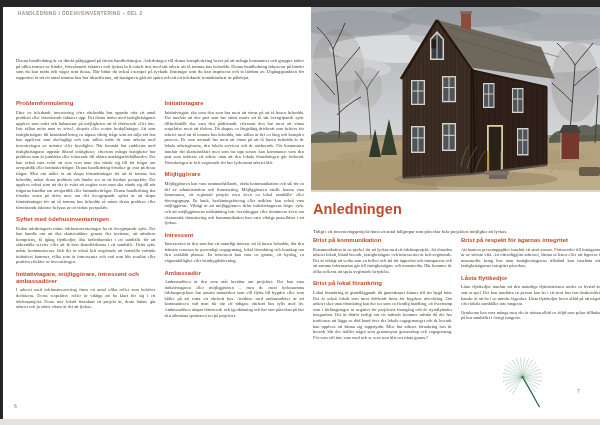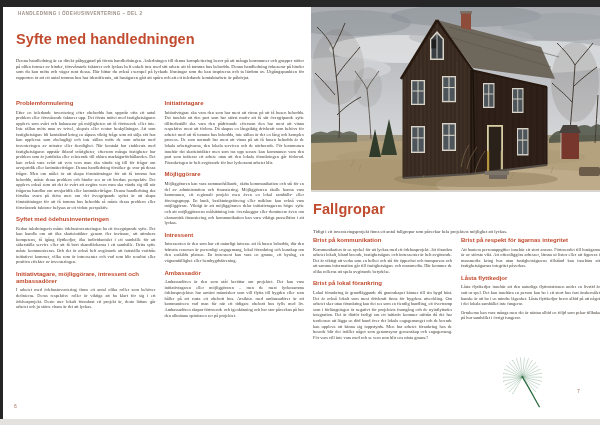--- a/index.html
+++ b/index.html
@@ -37,21 +37,20 @@
 <body>
 
 <div id="spread">
 
   <div class="edge-top"></div>
   <div class="edge-left"></div>
   <div class="edge-bottom"></div>
 
   <div class="kicker">HANDLEDNING I ÖDEHUSINVENTERING – DEL 2</div>
 
-  <h1 class="big" id="title-left">Syfte med handledningen</h1>
   <p class="intro" id="intro-left">Denna handledning är en direkt påbyggnad på första handledningen. Anledningen till denna komplettering beror på att många kommuner och grupper stöter på olika former av hinder, försvårande faktorer och lyckas helt enkelt inte med sitt arbete att få tomma hus bebodda. Denna handledning fokuserar på hinder som du kan möta och vägar runt dessa. Här hittar du också exempel på lyckade lösningar som du kan inspireras och ta lärdom av. Utgångspunkten för rapporten är att ett antal tomma hus har identifierats, att husägaren gått att spåra och att ett inledande kontaktarbete är påbörjat.</p>
 
   <div class="cols" id="cols-left">
     <div class="col">
       <div class="sect">
         <h3 class="sub">Problemformulering</h3>
         <p class="body">Efter en inledande inventering efter obebodda hus uppstår ofta ett antal problem eller försvårande faktorer upp. Det första mötet med fastighetsägaren upplevs som svårt och balanserar på möjligheten att få förtroende eller inte. Inte sällan möts man av tvivel, skepsis eller rentav beskyllningar. Att som fastighetsägare bli kontaktad kring en såpass viktig fråga som att sälja sitt hus kan upplevas som obehagligt och inte sällan möts de som arbetar med inventeringen av misstro eller fientlighet. När kontakt har etablerats med fastighetsägaren uppstår ibland svårigheter, eftersom många fastigheter har problem som är juridiska eller relaterade till oklara markägarförhållanden. Det kan också vara svårt att veta vem man ska vända sig till för frågor om arvsjuridik eller lantmäterifrågor. Denna handledning försöker ge svar på dessa frågor. Men om målet är att skapa förutsättningar för att få tomma hus bebodda, måste dessa problem och hinder ses ur ett bredare perspektiv. Det upplevs också som att det är svårt att avgöra vem man ska vända sig till när frågorna handlar om arvsjuridik eller lantmäterifrågor. Denna handledning ska försöka svara på detta men om det övergripande syftet är att skapa förutsättningar för att få tomma hus bebodda så måste dessa problem eller försvårande faktorer belysas ur ett vidare perspektiv.</p>
       </div>
       <div class="sect">
         <h3 class="sub">Syftet med ödehusinventeringen</h3>
@@ -191,21 +190,21 @@
       <rect x="178" y="168" width="18" height="4" fill="#6e665c"></rect>
 
       <g stroke="#97855f" stroke-width=".6" opacity=".8" fill="none">
         <path d="M150,160 C152,150 154,144 158,138 M156,162 C158,152 162,146 166,140 M164,166 C166,156 170,150 174,144"></path>
         <path d="M40,160 l3,-8 M48,164 l2,-7 M110,176 l3,-8 M200,172 l3,-7 M240,166 l2,-6"></path>
       </g>
       <rect x="0" y="183" width="289" height="2" fill="#d9d6d0"></rect>
     </svg>
   </div>
 
-  <h1 class="big" id="title-right">Fallgropar</h1>
+  <h1 class="big" id="title-right">Anledningen</h1>
   <p class="intro" id="intro-right">Tidigt i ett inventeringsprojekt finns ett antal fallgropar som påverkar hela projektets möjlighet att lyckas.</p>
 
   <div class="cols" id="cols-right">
     <div class="col">
       <div class="sect">
         <h3 class="sub">Brist på kommunikation</h3>
         <p class="body">Kommunikation är en nyckel för att lyckas med ett ödehusprojekt. Att förankra arbetet lokalt, bland boende, fastighetsägare och intressenter är helt avgörande. Det är viktigt att verka som en helhet och stå för öppenhet och transparens och att samma information går till fastighetsägare och massmedia. Här kommer de olika rollerna att spela avgörande betydelse.</p>
       </div>
       <div class="sect">
         <h3 class="sub">Brist på lokal förankring</h3>

